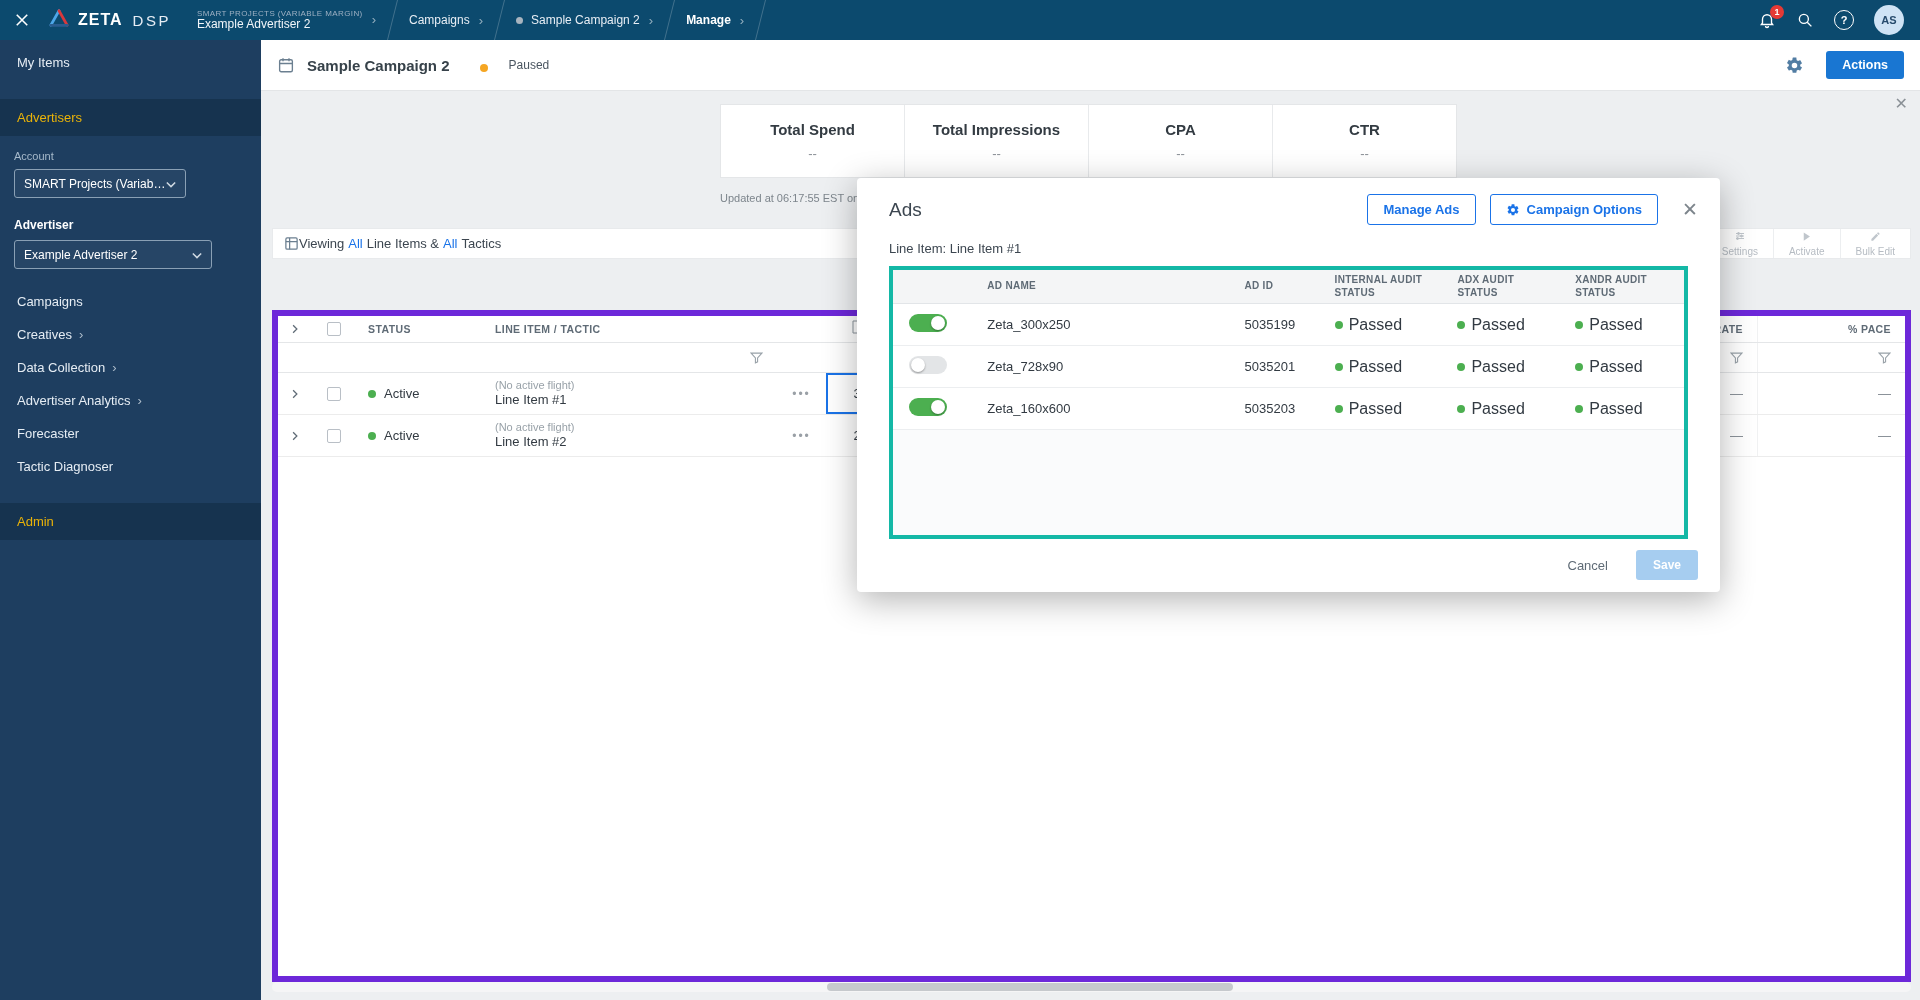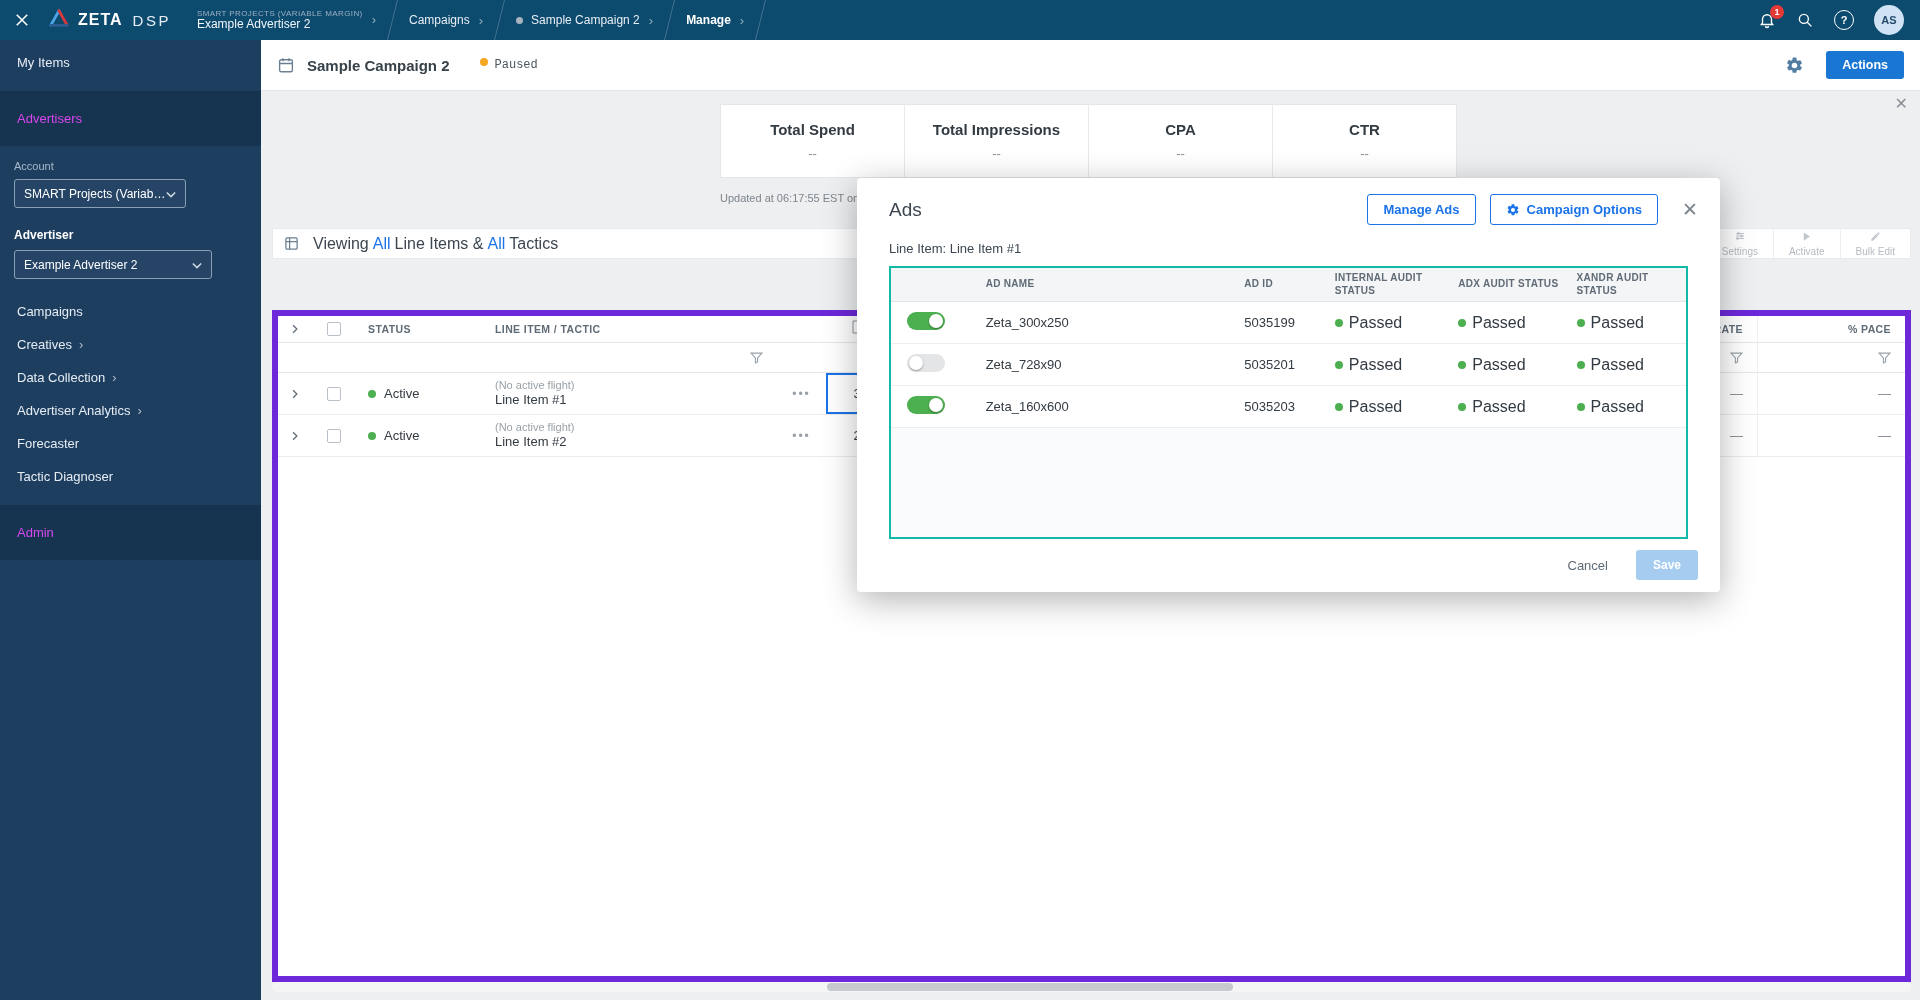--- a/index.html
+++ b/index.html
@@ -25,55 +25,55 @@
   .tb-right { margin-left:auto; display:flex; align-items:center; gap:20px; padding-right:16px; }
   .tb-icon { position:relative; display:flex; align-items:center; justify-content:center; cursor:pointer; }
   .tb-badge { position:absolute; top:-6px; right:-8px; min-width:14px; height:14px; border-radius:7px; background:#e53935; color:#fff; font-size:9px; font-weight:bold; display:flex; align-items:center; justify-content:center; padding:0 3px; }
   .tb-help { width:20px; height:20px; border-radius:50%; border:1.6px solid #fff; color:#fff; font-size:11px; font-weight:bold; display:flex; align-items:center; justify-content:center; }
   .avatar { width:30px; height:30px; border-radius:50%; background:#cfe3f5; color:#274b6d; font-size:11px; font-weight:bold; display:flex; align-items:center; justify-content:center; cursor:pointer; }
 
   
   .sidebar { position:absolute; top:40px; left:0; width:261px; height:960px; background:#1e3e60; color:#dfe8f0; z-index:10; }
   .side-item { padding:9px 17px; font-size:13px; color:#e6edf4; cursor:pointer; display:flex; align-items:center; }
   .side-item .chev { margin-left:7px; color:#aebdcb; font-size:13px; }
-  .side-section { padding:20px 17px; font-size:13px; color:#d946ef; background:#16334f; cursor:pointer; margin-top:12px; }
+  .side-section { padding:11px 17px; font-size:13px; color:#eab308; background:#16334f; cursor:pointer; margin-top:20px; }
   .side-group { padding:14px 14px 6px 14px; }
   .side-label-sm { font-size:11px; color:#a7bacb; margin-bottom:7px; }
   .side-label-bold { font-size:12px; font-weight:bold; color:#fff; margin:20px 0 8px 0; }
   .side-select { border:1px solid #8aa0b5; border-radius:3px; height:29px; display:flex; align-items:center; justify-content:space-between; padding:0 9px; color:#fff; font-size:12px; background:rgba(255,255,255,0.04); cursor:pointer; }
   .side-select .val { white-space:nowrap; overflow:hidden; text-overflow:ellipsis; }
   .sel-1 { width:172px; }
   .sel-2 { width:198px; }
   .side-gap { height:10px; }
 
   
   .main { position:absolute; top:40px; left:261px; width:1659px; height:960px; background:#edeff1; }
 
   .campaign-header { position:absolute; top:0; left:0; width:100%; height:50px; background:#fff; display:flex; align-items:center; box-shadow:0 1px 0 #e3e5e7; }
   .ch-icon { margin-left:16px; display:flex; }
   .ch-title { font-size:15px; font-weight:bold; color:#37424a; margin-left:12px; }
-  .ch-status { display:flex; align-items:flex-start; gap:7px; margin-left:30px;font-family:Liberation Mono, monospace; }
+  .ch-status { display:flex; align-items:flex-end; gap:21px; margin-left:30px; }
   .dot { display:inline-block; border-radius:50%; }
   .dot-orange { width:8px; height:8px; background:#f5a623; }
   .dot-green { width:8px; height:8px; background:#4caf50; }
   .ch-status-label { font-size:12px; color:#4a5560; }
   .ch-right { margin-left:auto; display:flex; align-items:center; gap:22px; padding-right:16px; }
   .btn-primary { background:#1976d2; color:#fff; border:none; border-radius:3px; font-size:12.5px; font-weight:bold; padding:7px 16px; cursor:pointer; font-family:"Liberation Sans",sans-serif; }
 
   .stats-card { position:absolute; left:459px; top:64px; width:737px; height:74px; background:#fff; border:1px solid #e4e6e8; display:flex; }
   .stat-cell { flex:1; display:flex; flex-direction:column; align-items:center; justify-content:center; gap:8px; }
   .stat-cell + .stat-cell { border-left:1px solid #e8eaec; }
   .stat-label { font-size:15px; font-weight:bold; color:#333b42; }
   .stat-value { font-size:13px; color:#8a9096; }
   .updated-text { position:absolute; left:459px; top:152px; font-size:11px; color:#7d858c; }
   .panel-close { position:absolute; right:12px; top:56px; font-size:16px; color:#8a9096; cursor:pointer; line-height:1; }
 
   .toolbar { position:absolute; left:11px; top:188px; width:1639px; height:31px; background:#fff; border:1px solid #e8eaec; display:flex; align-items:center; }
   .tbar-grid-icon { margin-left:11px; display:flex; cursor:pointer; }
-  .vt { margin-left:14px; font-size:16px; color:#3c4650; }
+  .vt { font-size:13px; color:#3c4650; }
   .vt span { margin-right:4px; }
   .vt .link { color:#1a73e8; cursor:pointer; }
   .tbar-right { margin-left:auto; display:flex; align-items:stretch; height:100%; }
   .tbar-btn { display:flex; flex-direction:column; align-items:center; justify-content:center; gap:2px; padding:0 15px; color:#b6bcc3; font-size:10px; cursor:default; }
   .tbar-btn + .tbar-btn { border-left:1px solid #eceef0; }
 
   .grid { position:absolute; left:11px; top:270px; width:1639px; height:672px; background:#fff; border:6px solid #6d28d9; display:flex; flex-direction:column; overflow:hidden; }
   .g-row { display:flex; align-items:center; width:100%; }
   .g-head { height:27px; border-bottom:1px solid #e4e6e8; }
   .g-filter { height:30px; border-bottom:1px solid #e4e6e8; }
@@ -104,21 +104,21 @@
   .hscroll-thumb { position:absolute; left:555px; top:1px; width:406px; height:8px; background:#c6c9cd; border-radius:4px; cursor:pointer; }
 
   
   .modal { position:absolute; left:857px; top:178px; width:863px; height:414px; background:#fff; border-radius:4px; box-shadow:0 8px 34px rgba(0,0,0,0.30); z-index:50; }
   .modal-header { display:flex; align-items:center; padding:16px 22px 0 32px; }
   .modal-title { font-size:19px; color:#3c4650; }
   .mh-buttons { margin-left:auto; display:flex; align-items:center; gap:14px; }
   .btn-outline { background:#fff; border:1px solid #1a73e8; color:#1a73e8; border-radius:3px; font-size:13px; font-weight:bold; padding:7px 15px; cursor:pointer; display:flex; align-items:center; gap:7px; font-family:"Liberation Sans",sans-serif; }
   .modal-x { font-size:19px; color:#7d858c; margin-left:10px; cursor:pointer; line-height:1; }
   .modal-caption { font-size:13px; color:#3c4650; margin:16px 0 0 32px; }
-  .mtable { margin:10px 32px 0 32px; width:799px; height:273px; border:2px solid #14b8a6; background:#fafbfc; overflow:hidden; }
+  .mtable { margin:10px 32px 0 32px; width:799px; height:273px; border:4px solid #14b8a6; background:#fafbfc; overflow:hidden; }
   .mt-row { display:flex; align-items:center; }
   .mt-head { height:34px; background:#f4f5f6; border-bottom:1px solid #e2e5e8; }
   .mt-data { height:42px; background:#fff; border-bottom:1px solid #eceef0; }
   .mc-toggle { width:77px; padding-left:16px; }
   .mc-name { width:266px; padding-left:18px; }
   .mc-id { width:93px; padding-left:12px; }
   .mc-audit { width:124px; padding-left:10px; }
   .mc-adx { width:119px; padding-left:10px; }
   .mc-xandr { width:120px; padding-left:10px; }
   .mhcell { font-size:10px; font-weight:bold; color:#5f6b76; letter-spacing:.3px; line-height:1.25; padding-right:8px; }

